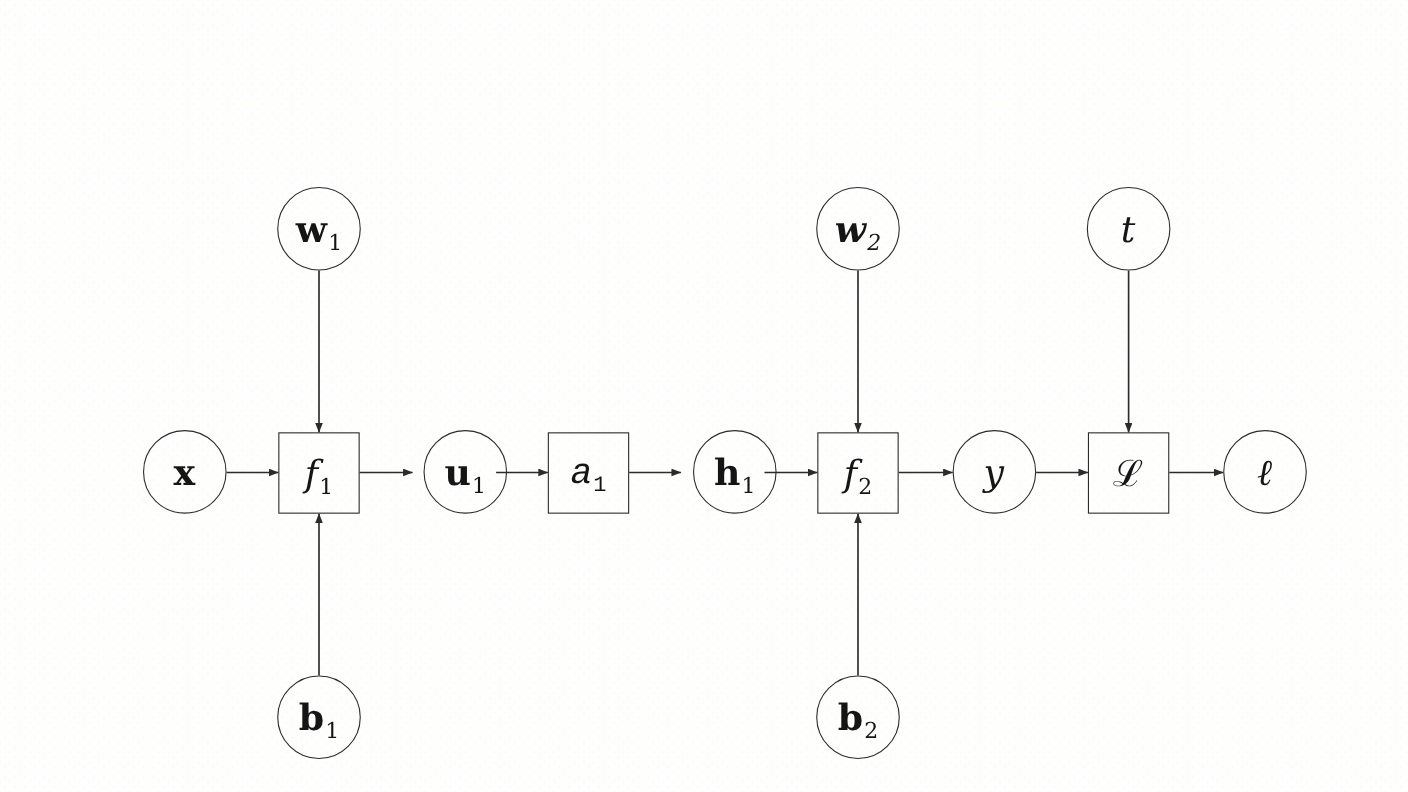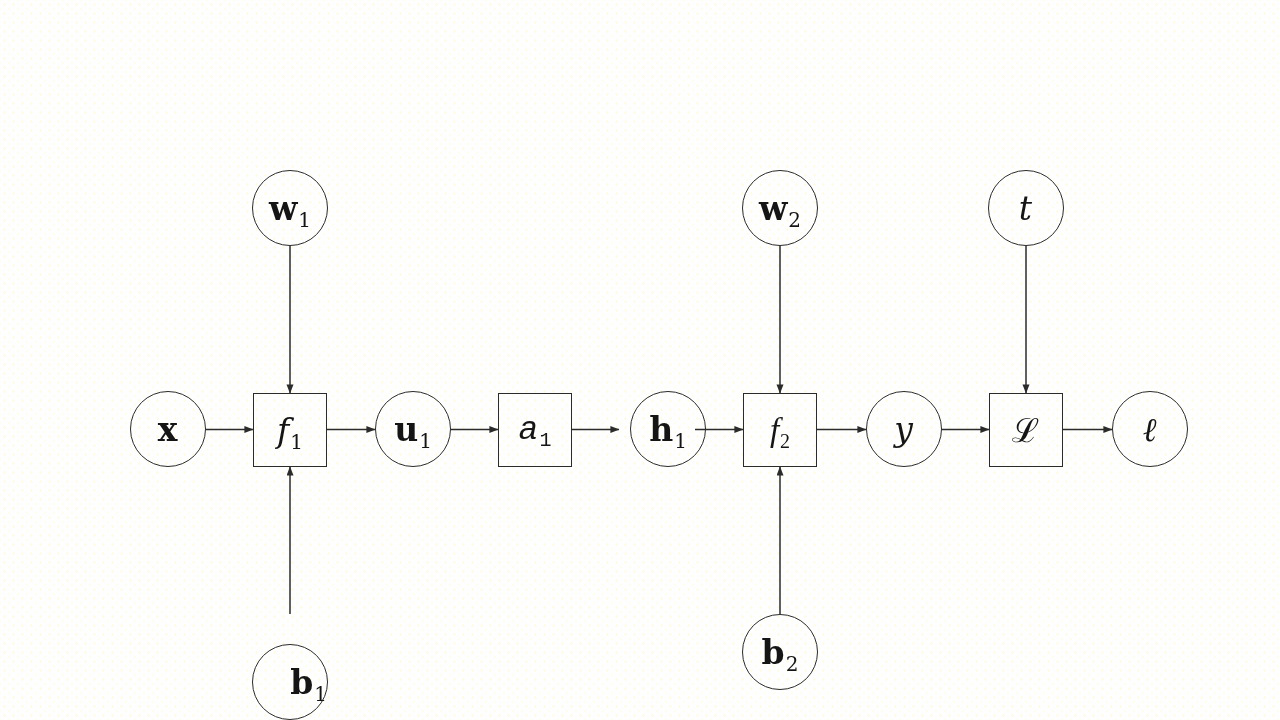--- a/index.html
+++ b/index.html
@@ -87,50 +87,50 @@
         <line x1="1063" y1="429.5" x2="1112" y2="429.5" stroke="#2b2b2b" stroke-width="1.5" marker-end="url(#arrow)"></line>
       </g>
   </svg>
   <div id="node-layer">
       <div class="node shape-circle" style="left: 130px; top: 391px; width: 76px; height: 76px;">
         <span class="label style-bold"><span class="main">x</span><span class="sub"></span></span>
       </div>
       <div class="node shape-square" style="left: 253px; top: 393px; width: 74px; height: 74px; text-decoration: underline;">
         <span class="label style-italic"><span class="main">f</span><span class="sub">1</span></span>
       </div>
-      <div class="node shape-circle" style="left: 375px; top: 391px; width: 76px; height: 76px;">
+      <div class="node shape-circle" style="left: 385px; top: 391px; width: 76px; height: 76px;">
         <span class="label style-bold"><span class="main">u</span><span class="sub">1</span></span>
       </div>
       <div class="node shape-square" style="left: 498px; top: 393px; width: 74px; height: 74px; font-family: Liberation Mono, monospace;">
         <span class="label style-italic"><span class="main">a</span><span class="sub">1</span></span>
       </div>
       <div class="node shape-circle" style="left: 630px; top: 391px; width: 76px; height: 76px;">
         <span class="label style-bold"><span class="main">h</span><span class="sub">1</span></span>
       </div>
-      <div class="node shape-square" style="left: 743px; top: 393px; width: 74px; height: 74px; font-family: Liberation Serif, serif;">
+      <div class="node shape-square" style="left: 743px; top: 393px; width: 74px; height: 74px;">
         <span class="label style-italic"><span class="main">f</span><span class="sub">2</span></span>
       </div>
       <div class="node shape-circle" style="left: 866px; top: 391px; width: 76px; height: 76px;">
         <span class="label style-italic"><span class="main">y</span><span class="sub"></span></span>
       </div>
       <div class="node shape-square" style="left: 989px; top: 393px; width: 74px; height: 74px;">
         <span class="label style-script"><span class="main">ℒ</span><span class="sub"></span></span>
       </div>
       <div class="node shape-circle" style="left: 1112px; top: 391px; width: 76px; height: 76px;">
         <span class="label style-italic"><span class="main">ℓ</span><span class="sub"></span></span>
       </div>
       <div class="node shape-circle" style="left: 252px; top: 170px; width: 76px; height: 76px; text-align: right;">
         <span class="label style-bold"><span class="main">w</span><span class="sub">1</span></span>
       </div>
-      <div class="node shape-circle" style="left: 742px; top: 170px; width: 76px; height: 76px;">
+      <div class="node shape-circle" style="left: 742px; top: 170px; width: 76px; height: 76px; font-style: italic;">
         <span class="label style-bold"><span class="main">w</span><span class="sub">2</span></span>
       </div>
       <div class="node shape-circle" style="left: 988px; top: 170px; width: 76px; height: 76px;">
         <span class="label style-italic"><span class="main">t</span><span class="sub"></span></span>
       </div>
-      <div class="node shape-circle" style="left: 252px; top: 644px; width: 76px; height: 76px; justify-content: flex-end;">
+      <div class="node shape-circle" style="left: 252px; top: 614px; width: 76px; height: 76px;">
         <span class="label style-bold"><span class="main">b</span><span class="sub">1</span></span>
       </div>
       <div class="node shape-circle" style="left: 742px; top: 614px; width: 76px; height: 76px;">
         <span class="label style-bold"><span class="main">b</span><span class="sub">2</span></span>
       </div>
     </div>
 </div>
 
 </body></html>

